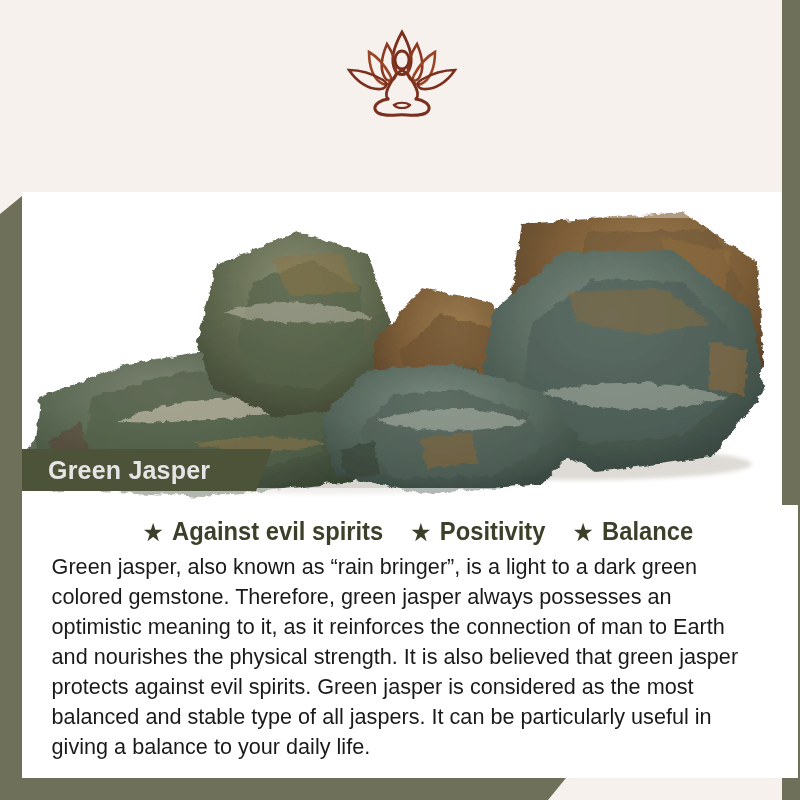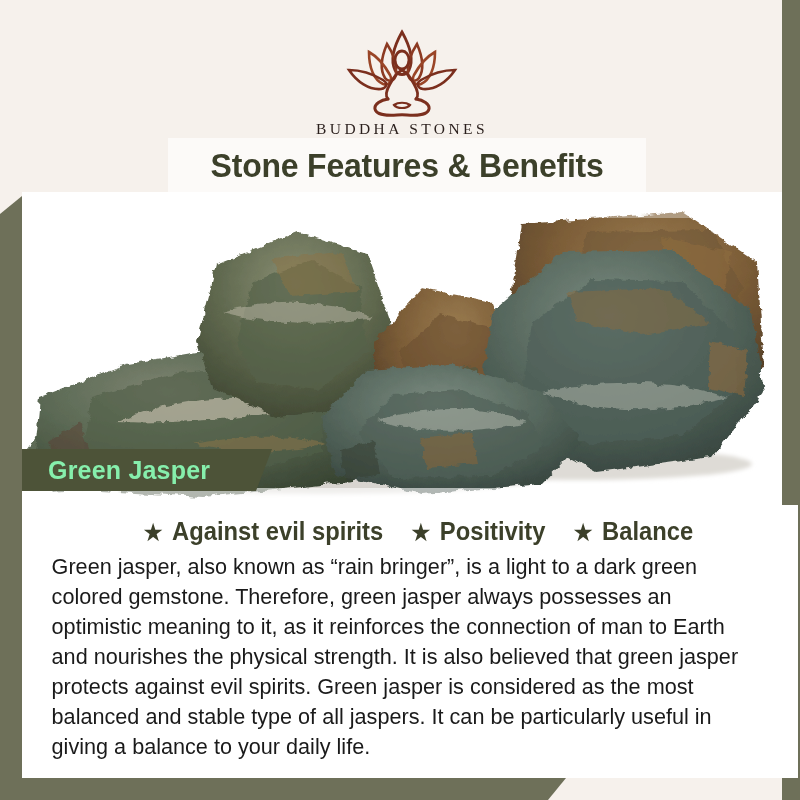--- a/index.html
+++ b/index.html
@@ -58,21 +58,21 @@
     background:#ffffff;overflow:hidden;
   }
 
   #jasper-banner{
     position:absolute;left:0;top:257px;width:250px;height:42px;
     background:#4d5338;
     clip-path:polygon(0 0,100% 0,calc(100% - 16px) 100%,0 100%);
     display:flex;align-items:center;
   }
   #jasper-label{
-    margin-left:26px;color:#86efac;
+    margin-left:26px;color:#e5e5e5;
     font-family:"Liberation Sans",sans-serif;
     font-weight:700;font-size:25px;letter-spacing:.2px;
   }
 
   
   #content{
     position:absolute;top:505px;left:22px;width:760px;height:273px;
     background:#ffffff;
     padding-left:16px;
   }
@@ -127,26 +127,22 @@
           <ellipse cx="75" cy="34" rx="7" ry="9" stroke-width="2.8"></ellipse>
 
           <path d="M75 44 C70 47 66 52 63 58 C59 65 58 70 61 73" stroke-width="2.8"></path>
           <path d="M75 44 C80 47 84 52 87 58 C91 65 92 70 89 73" stroke-width="2.8"></path>
 
           <path d="M61 73 C54 74 47 78 48 83 C49 88 58 90 70 89 C74 88.6 76 88.6 80 89 C92 90 101 88 102 83 C103 78 96 74 89 73" stroke-width="3"></path>
 
           <path d="M67 79 C71 76 79 76 83 79 C80 83 70 83 67 79 Z" stroke-width="2.2"></path>
         </g>
       </svg>
-      <div id="logo-word">BUDDHA STONES</div>
     </div>
 
-    <div id="title-banner">
-      <div id="title-text">Stone Features &amp; Benefits</div>
-    </div>
   </div>
 
   <div id="photo">
     <svg width="760" height="313" viewBox="0 0 760 313">
       <defs>
         <radialGradient id="gA" cx="38%" cy="32%" r="78%">
           <stop offset="0%" stop-color="#7e8471"></stop>
           <stop offset="42%" stop-color="#5d6b56"></stop>
           <stop offset="100%" stop-color="#35412f"></stop>
         </radialGradient>

